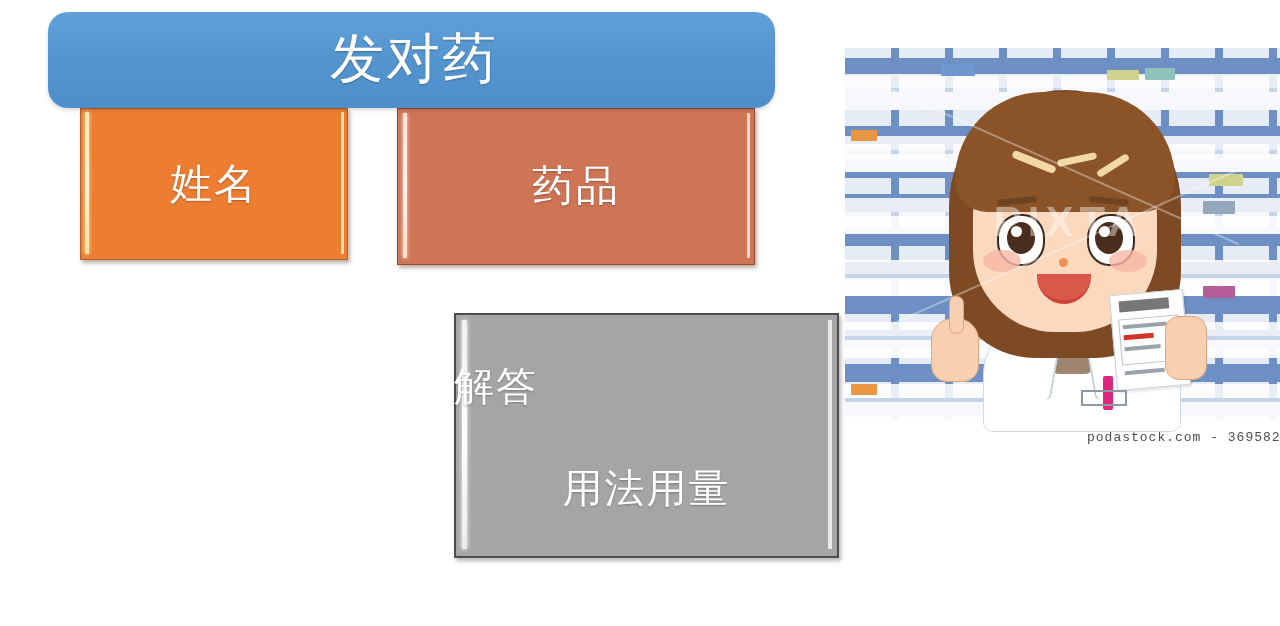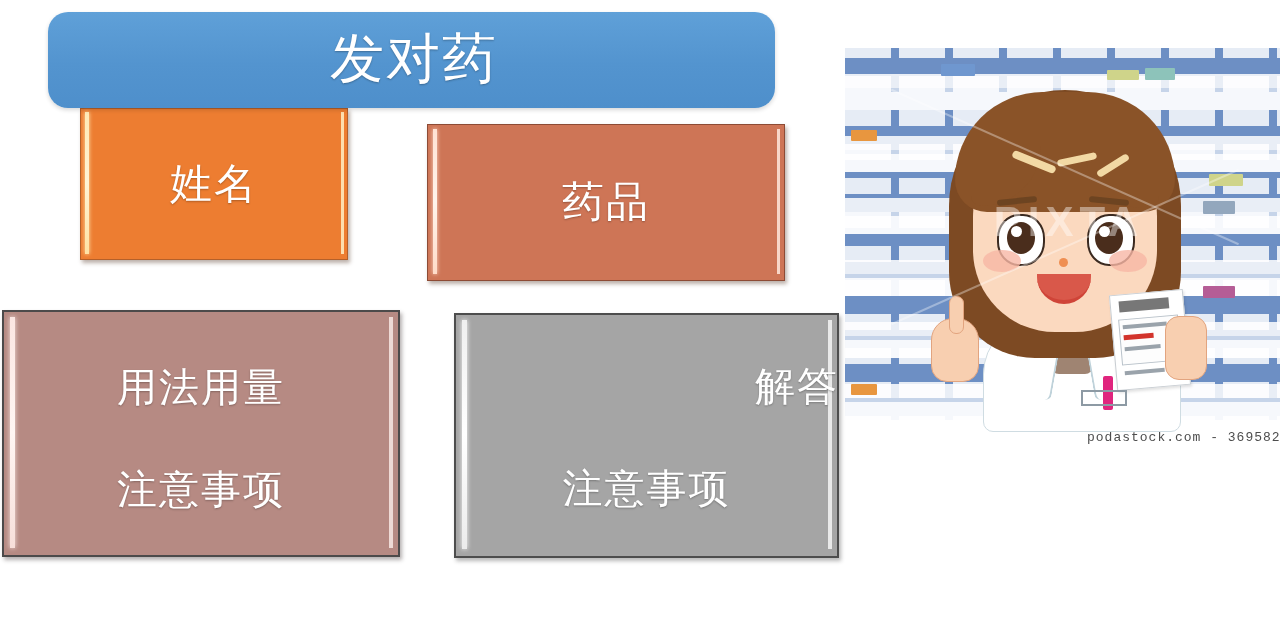--- a/index.html
+++ b/index.html
@@ -115,24 +115,23 @@
     position: absolute;
     left: 0; right: 0;
     top: 52px;
     text-align: center;
     font-size: 42px;
     line-height: 48px;
   }
 
   
   #box-drug {
-    left: 397px; top: 124px;
+    left: 397px; top: 108px;
     width: 358px; height: 157px;
     z-index: 4;
-    margin-left: 30px;
   }
   #box-drug .inner {
     background: #CE7556;
     border: 1px solid #8d4b35;
     box-shadow: 2px 3px 4px rgba(60,30,10,.35);
   }
   #box-drug .glow {
     left: 6px; top: 5px;
     width: 4px; height: calc(100% - 12px);
     background: linear-gradient(180deg, #ffe2d4, #fff4ec 50%, #ffdcc9);
@@ -216,21 +215,21 @@
     position: absolute;
     right: 7px; top: 7px;
     width: 4px; height: calc(100% - 16px);
     background: #f4f4f4;
     opacity: .85;
   }
   #box-answer .line1 {
     position: absolute;
     left: 0; right: 0;
     top: 50px;
-    text-align: right;
+    text-align: left;
     font-size: 40px;
     line-height: 48px;
   }
   #box-answer .line2 {
     position: absolute;
     left: 0; right: 0;
     top: 152px;
     text-align: center;
     font-size: 40px;
     line-height: 48px;
@@ -553,34 +552,27 @@
     <div class="cn label">姓名</div>
   </div>
 
   <div class="boxwrap" id="box-drug">
     <div class="inner"></div>
     <div class="glow"></div>
     <div class="glow2"></div>
     <div class="cn label">药品</div>
   </div>
 
-  <div class="boxwrap" id="box-usage">
-    <div class="inner"></div>
-    <div class="glow"></div>
-    <div class="glow2"></div>
-    <div class="cn line1">用法用量</div>
-    <div class="cn line2">注意事项</div>
-  </div>
 
   <div class="boxwrap" id="box-answer">
     <div class="inner"></div>
     <div class="glow"></div>
     <div class="glow2"></div>
     <div class="cn line1">解答</div>
-    <div class="cn line2">注意事项</div>
+    <div class="cn line2">用法用量</div>
   </div>
 
 
   <div id="photo">
     <div class="shelves"></div>
     <div class="drawers"></div>
     <div class="tag-a"></div>
     <div class="tag-b"></div>
     <div class="tag-c"></div>
     <div class="tag-d"></div>

